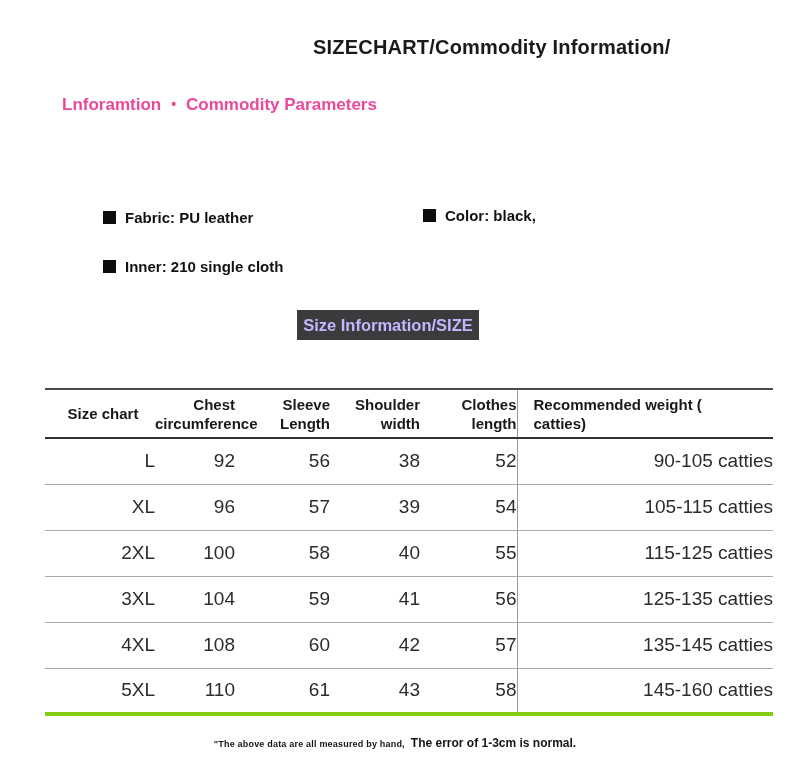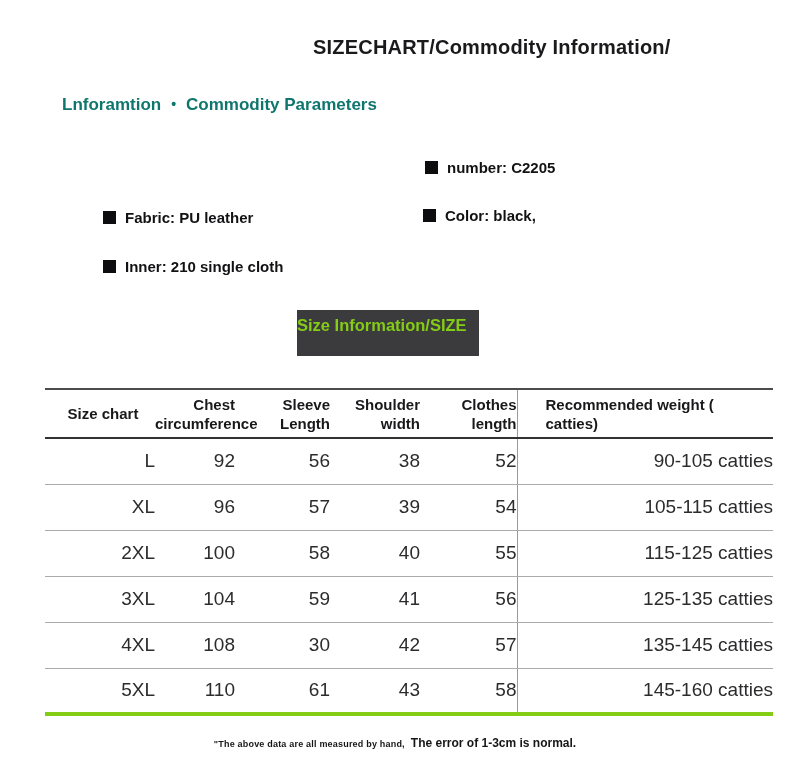--- a/index.html
+++ b/index.html
@@ -12,21 +12,21 @@
     overflow:hidden;
   }
   
   .main-title{
     position:absolute;left:313px;top:36px;
     font-size:20px;font-weight:bold;letter-spacing:.2px;
     white-space:nowrap;color:#1a1a1c;
   }
   .section-heading{
     position:absolute;left:62px;top:95px;
-    font-size:17px;font-weight:bold;color:#0f766e;
+    font-size:17px;font-weight:bold;color:#ec4899;
     white-space:nowrap;
   }
   .section-heading .dot{
     display:inline-block;
     margin:0 10px;
     font-size:14px;
     transform:translateY(-1px);
   }
   
   .param{
@@ -41,24 +41,24 @@
   }
   .param-name{left:93px;top:145px;width:300px;text-indent:9px;}
   .param-name .sq{margin-left:-9px;}
   .param-number{left:425px;top:156px;white-space:nowrap;}
   .param-fabric{left:103px;top:206px;white-space:nowrap;}
   .param-color{left:423px;top:204px;white-space:nowrap;}
   .param-inner{left:103px;top:255px;white-space:nowrap;}
   
   .size-banner{
     position:absolute;left:297px;top:310px;
-    width:182px;height:46px;
-    background:#3b3b3d;color:#84cc16;
+    width:182px;height:30px;
+    background:#3b3b3d;color:#c4b5fd;
     font-size:16.5px;font-weight:bold;
-    line-height:30px;
+    line-height:30px;text-align:center;
     white-space:nowrap;
   }
   
   .size-table{
     position:absolute;left:45px;top:388px;
     width:728px;
     border-collapse:collapse;table-layout:fixed;
     border-top:2px solid #4c4c4e;
   }
   .size-table th,.size-table td{
@@ -78,21 +78,21 @@
   }
   .size-table tbody tr:last-child td{border-bottom:4px solid #84cc16;}
   .col-size{width:110px;}
   .col-chest{width:80px;}
   .col-sleeve{width:95px;}
   .col-shoulder{width:90px;}
   .col-clothes{width:97px;}
   .col-weight{width:256px;}
   th.h-size{font-size:20px;text-align:center;padding-left:6px;}
   th.h-chest{font-size:10px;line-height:13px;}
-  th.h-weight{text-align:left;padding-left:28px;}
+  th.h-weight{text-align:left;padding-left:16px;}
   th.h-weight .wrap{display:inline-block;width:178px;text-align:left;}
   td.size-cell{font-size:20px;color:#232325;}
   td.weight-cell{
     font-size:14px;font-weight:bold;color:#1c1c1e;
     border-left:1px solid #9a9a9c;
   }
   th.h-weight{border-left:1px solid #9a9a9c;}
   td.muted{color:#8f8f91;}
   
   .footnote{
@@ -107,23 +107,20 @@
 
 <div class="canvas">
 
   <div class="main-title">SIZECHART/Commodity Information/</div>
 
   <div class="section-heading">
     <span>Lnforamtion</span><span class="dot">•</span><span>Commodity Parameters</span>
   </div>
 
 
-  <div class="param param-number">
-    <span class="sq"></span><span>number: C2205</span>
-  </div>
 
   <div class="param param-color">
     <span class="sq"></span><span>Color: black,</span>
   </div>
 
   <div class="param param-fabric">
     <span class="sq"></span><span>Fabric: PU leather</span>
   </div>
 
   <div class="param param-inner">
@@ -180,21 +177,21 @@
         <td class="size-cell">3XL</td>
         <td>104</td>
         <td>59</td>
         <td>41</td>
         <td>56</td>
         <td class="weight-cell">125-135 catties</td>
       </tr>
       <tr>
         <td class="size-cell">4XL</td>
         <td>108</td>
-        <td class="muted">30</td>
+        <td class="muted">60</td>
         <td>42</td>
         <td>57</td>
         <td class="weight-cell">135-145 catties</td>
       </tr>
       <tr>
         <td class="size-cell">5XL</td>
         <td>110</td>
         <td class="muted">61</td>
         <td>43</td>
         <td>58</td>

